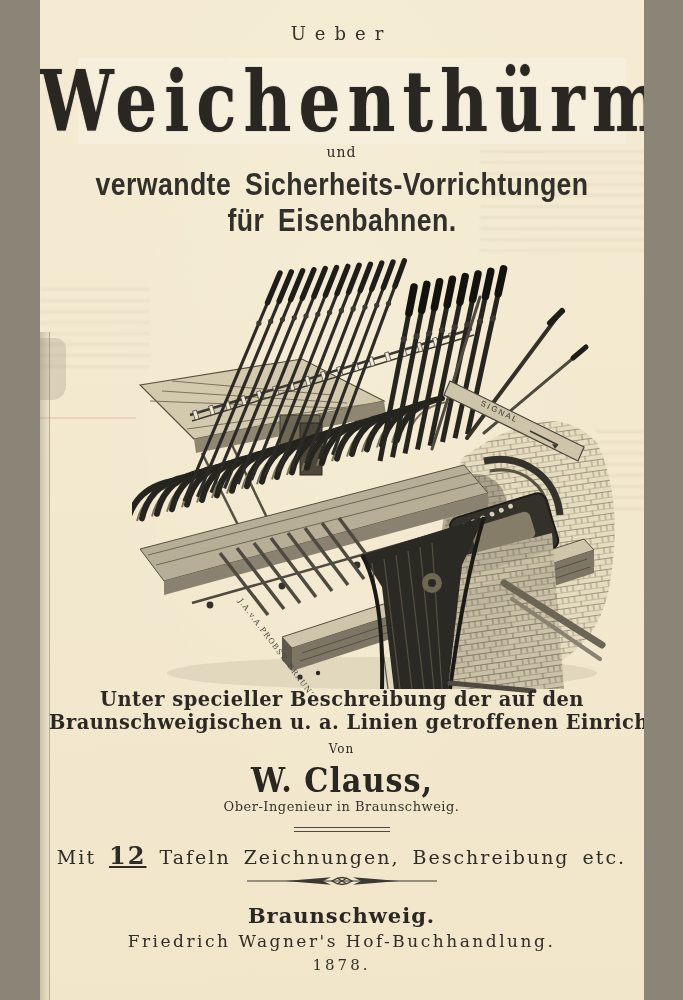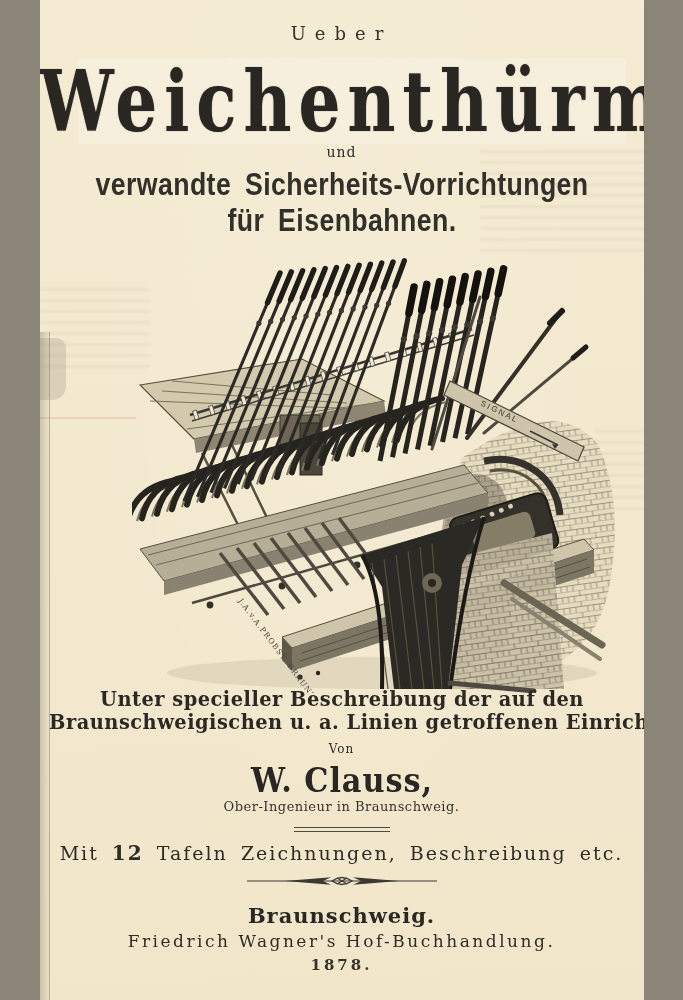--- a/index.html
+++ b/index.html
@@ -34,25 +34,25 @@
     color:#32302a;transform:scale(.86,1);transform-origin:50% 0;word-spacing:7px;letter-spacing:.5px;}
   .sub1{top:167px;} .sub2{top:203px;}
   .desc{font-size:20px;font-weight:bold;letter-spacing:.5px;transform:scale(.97,1);transform-origin:50% 0;color:#2c2924;}
   .desc1{top:687px;} .desc2{top:710px;}
   .von{top:742px;font-size:12px;letter-spacing:1px;}
   .author{top:761px;font-size:33px;font-weight:bold;letter-spacing:1px;transform:scale(.92,1);transform-origin:50% 0;color:#2a2722;}
   .authortitle{top:799px;font-size:13px;letter-spacing:.5px;color:#35322b;}
   .rule2{position:absolute;left:50%;top:827px;width:96px;height:3px;margin-left:-48px;
     border-top:1px solid #4f4a3e;border-bottom:1px solid #4f4a3e;}
   .plates{top:841px;font-size:19px;letter-spacing:2px;word-spacing:5px;color:#2f2c26;}
-  .plates b{font-size:20px;}
+  .plates b{font-size:24px;text-decoration:underline;}
   .orn{position:absolute;left:50%;top:874px;margin-left:-95px;}
   .city{top:903px;font-size:21px;font-weight:bold;letter-spacing:1px;color:#2b2823;}
   .publisher{top:931px;font-size:17px;letter-spacing:2.5px;color:#302d27;}
-  .year{top:956px;font-size:15px;letter-spacing:3px;color:#35322b;font-weight:bold;}
+  .year{top:956px;font-size:15px;letter-spacing:3px;color:#35322b;}
   .engraving{position:absolute;left:92px;top:253px;width:500px;height:440px;}
 </style>
 </head>
 <body>
 
 <div class="page">
 
   <div class="edge-left"></div>
   <div class="edge-notch"></div>
   <div class="scan-line"></div>

